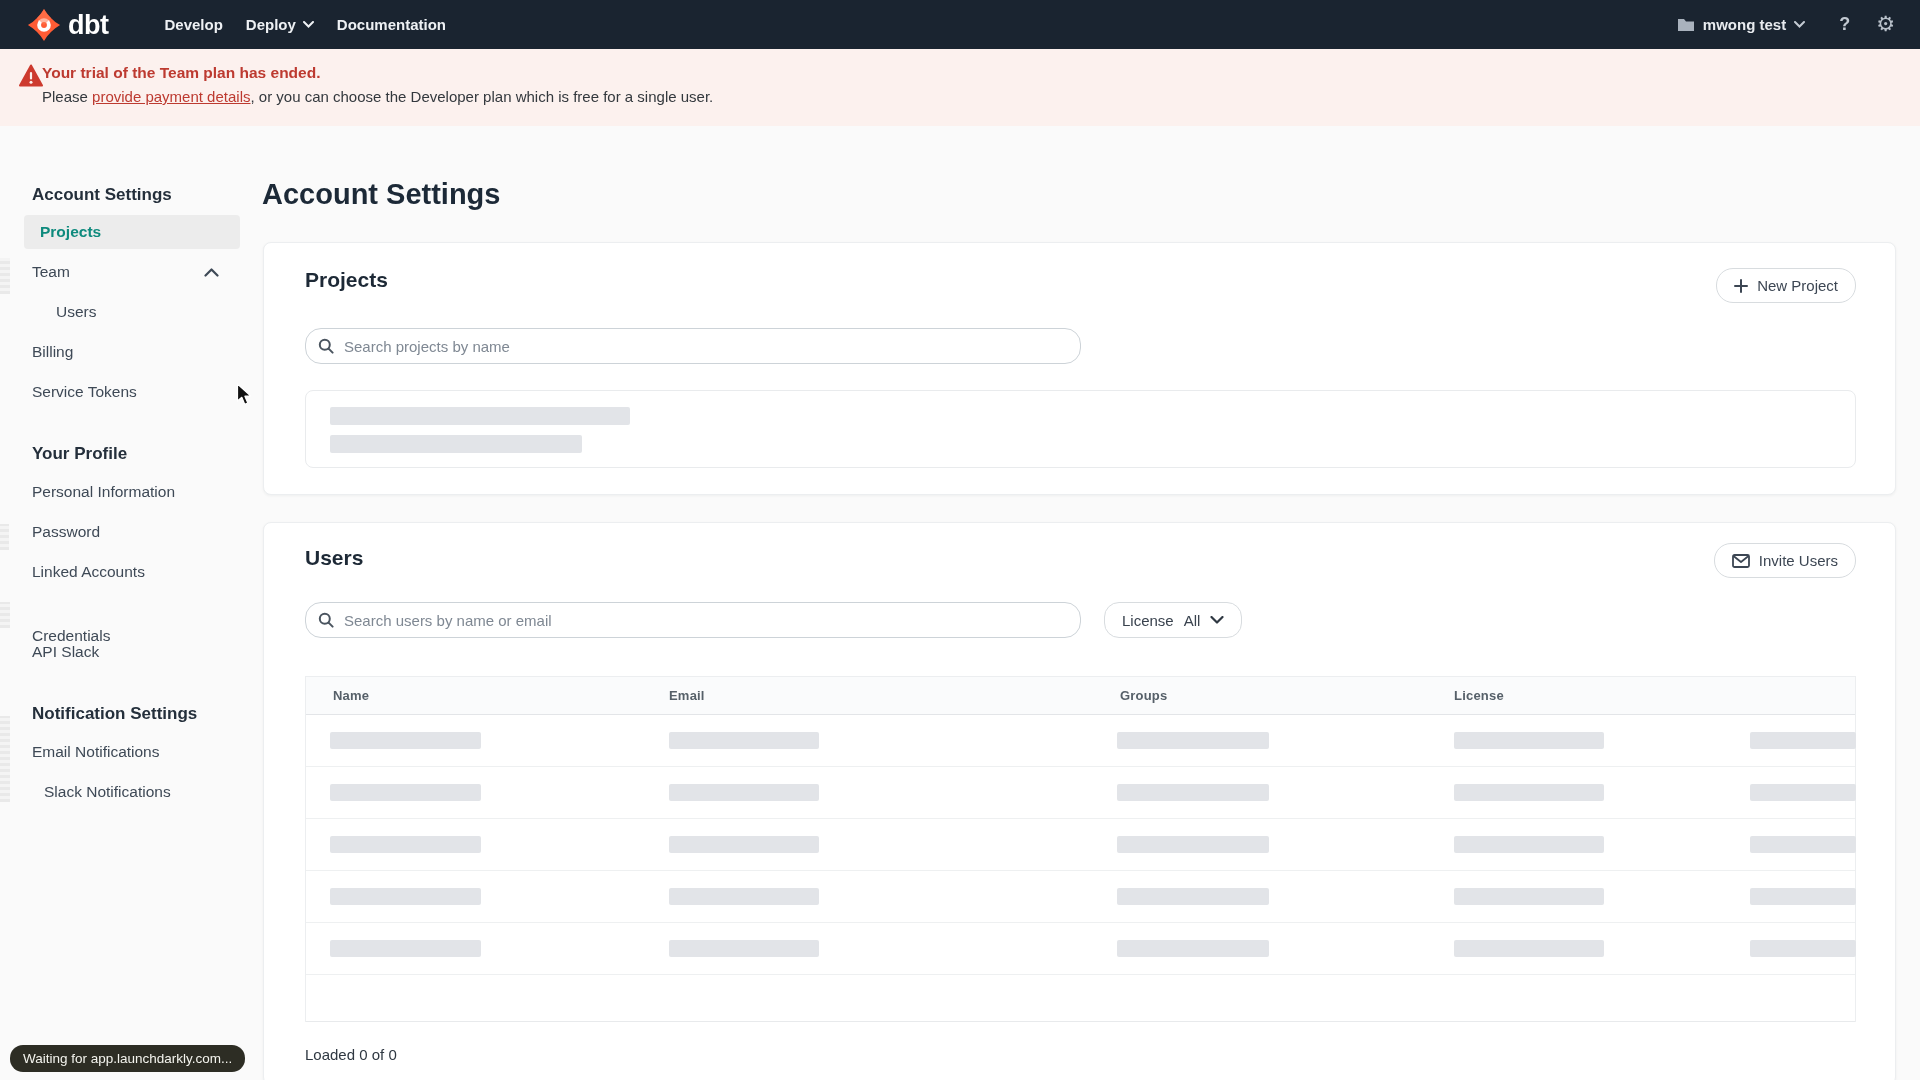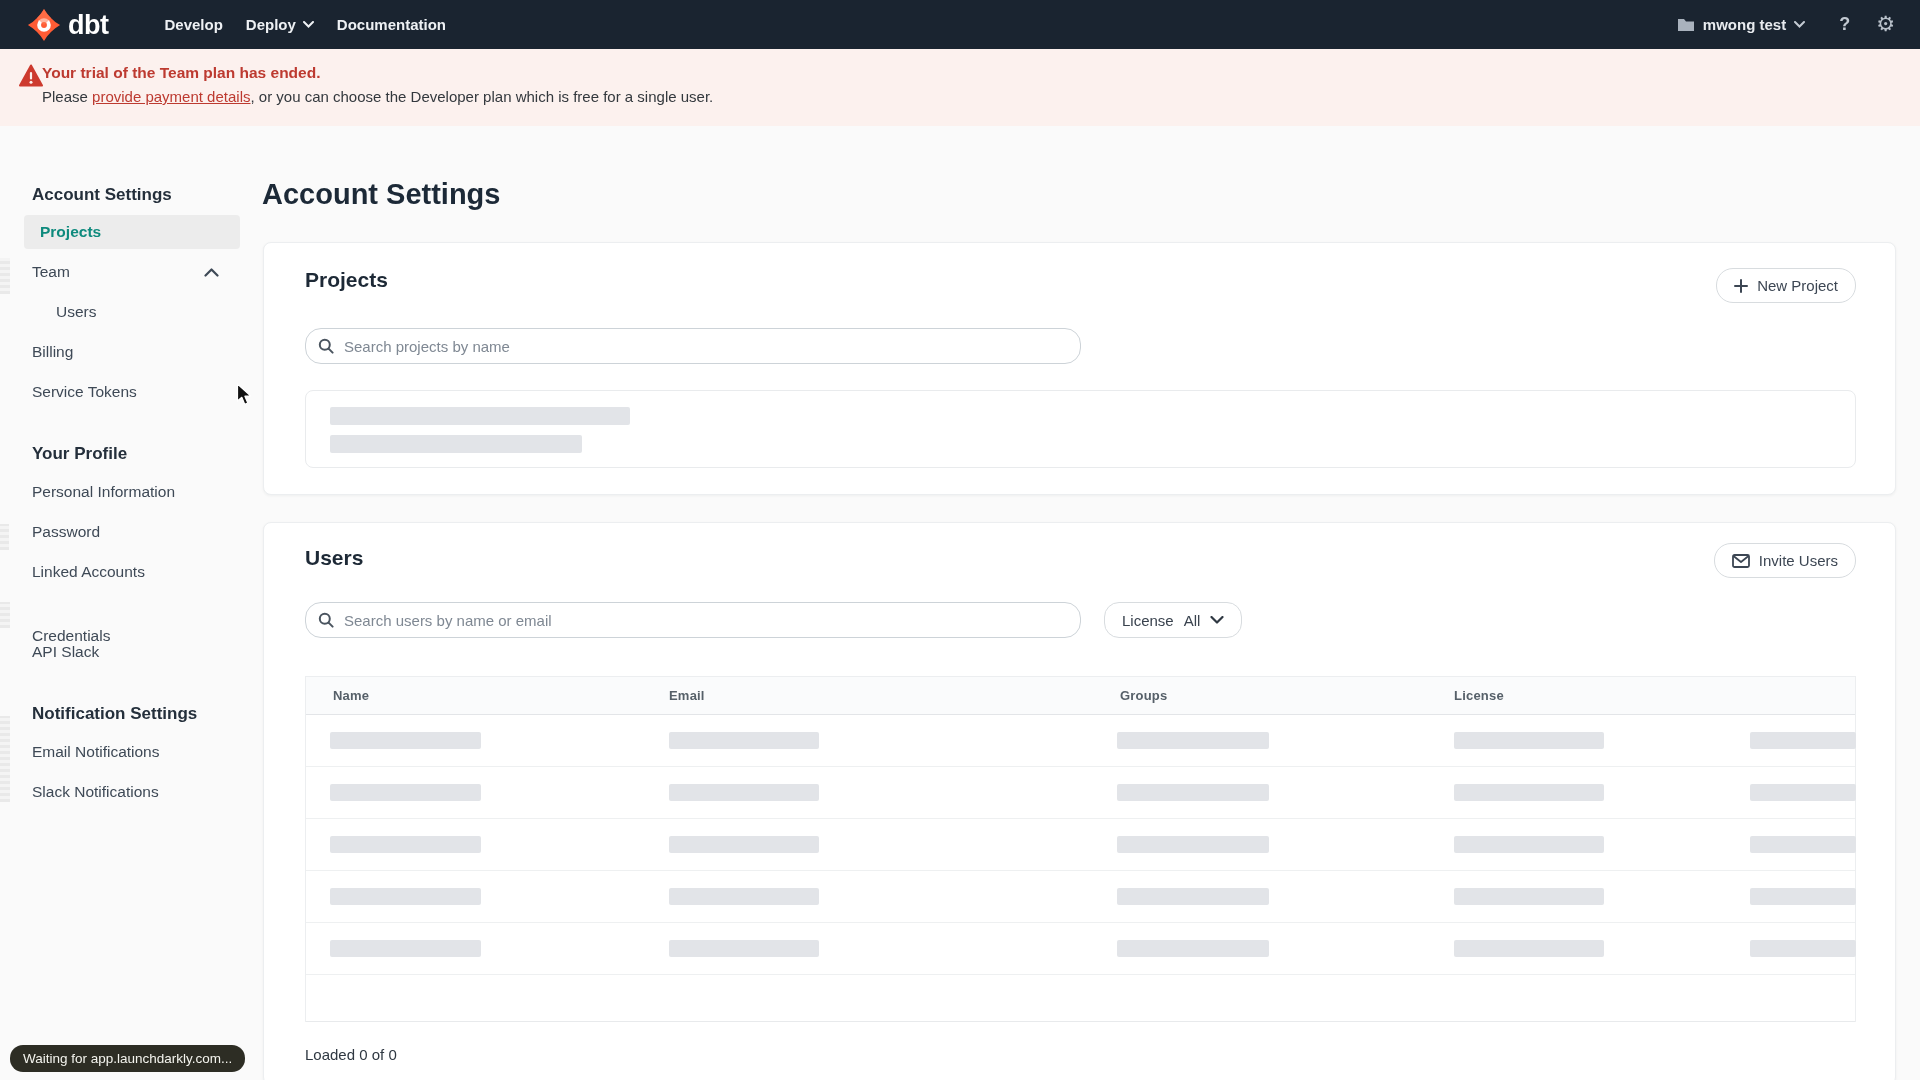--- a/index.html
+++ b/index.html
@@ -41,21 +41,21 @@
   .sb-billing { top:209px; }
   .sb-service { top:249px; }
   .sb-h2 { top:316px; }           
   .sb-pi { top:349px; }
   .sb-password { top:389px; }
   .sb-linked { top:429px; }
   .sb-credentials { top:469px;margin-top:24px; }
   .sb-api { top:509px; }
   .sb-h3 { top:576px; }           
   .sb-email { top:609px; }
-  .sb-slack { top:649px; }
+  .sb-slack { top:649px;margin-left:12px; }
   .sb-chevron { position:absolute; right:21px; top:13px; }
 
   
   .page-title { position:absolute; left:262px; top:176px; font-size:29px; font-weight:bold; color:#1c2937; line-height:36px; }
 
   .card { position:absolute; left:263px; width:1633px; background:#ffffff; border:1px solid #eceef0;
           border-radius:8px; box-shadow:0 1px 3px rgba(22,34,46,0.05); }
   .card-projects { top:242px; height:253px; }
   .card-users { top:522px; height:563px; }
   .card-title { position:absolute; left:41px; font-size:21px; font-weight:bold; color:#1d2936; }

